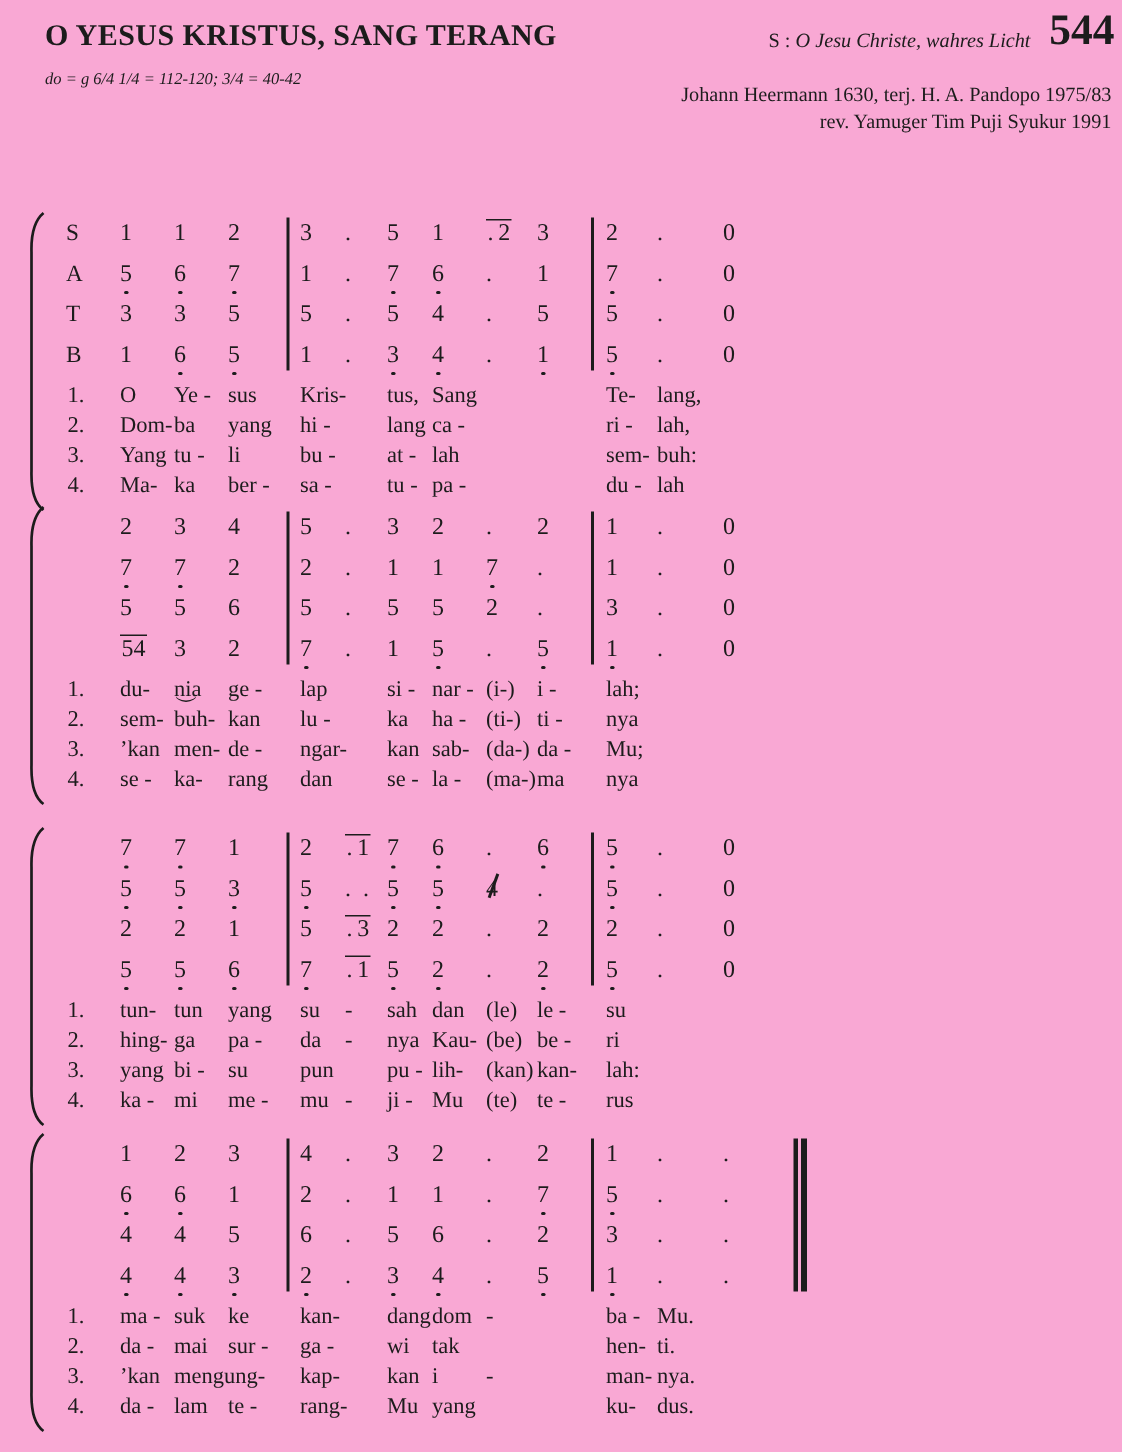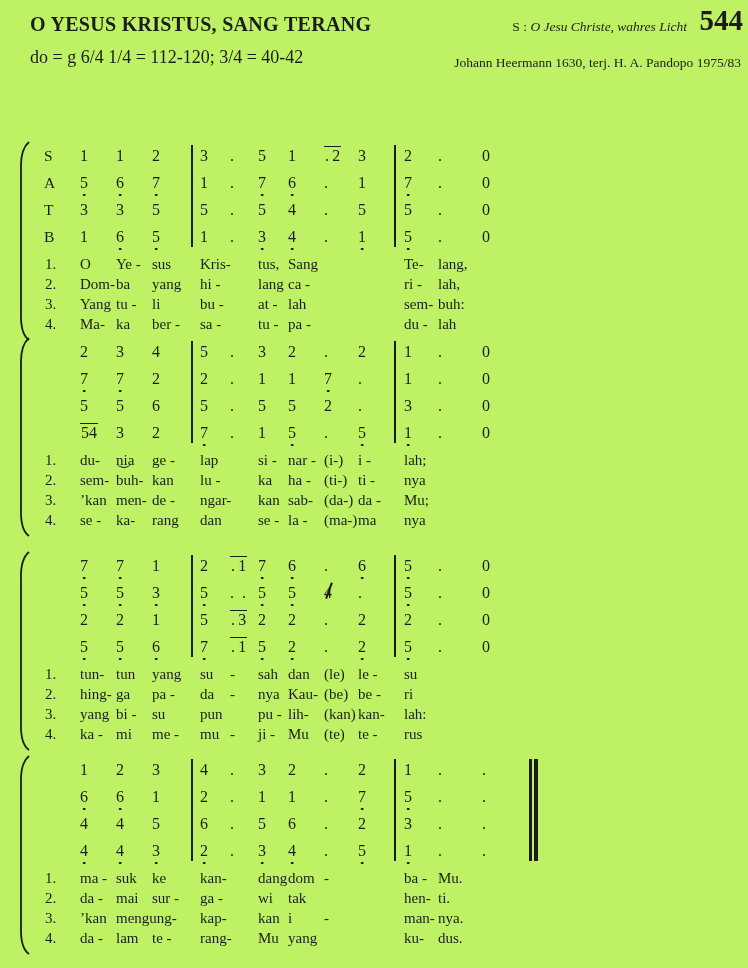--- a/index.html
+++ b/index.html
@@ -1,26 +1,26 @@
 <!DOCTYPE html>
 <html><head>
 <meta charset="utf-8">
 <style>
   html,body { margin:0; padding:0; background:#e8e8e8; }
   .page {
-    position:relative; width:748px; height:968px; background:#bef264;
+    position:relative; width:748px; height:968px; background:#f9a8d4;
     font-family:"Liberation Serif","DejaVu Serif",serif; color:#1c1c1c;
     overflow:hidden; margin:0 auto;
   }
   
   .title { position:absolute; left:30px; top:13px; font-size:20px; font-weight:bold; letter-spacing:.3px; margin:0; white-space:nowrap; }
   .hymn-number { position:absolute; right:5px; top:4px; font-size:29px; font-weight:bold; }
   .tune-ref { position:absolute; right:61px; top:19px; font-size:13.5px; white-space:nowrap; }
   .tune-ref .it { font-style:italic; }
-  .key-line { position:absolute; left:30px; top:47px; font-size:18px; white-space:nowrap; }
+  .key-line { position:absolute; left:30px; top:47px; font-size:11px; font-style:italic; white-space:nowrap; }
   .credits { position:absolute; right:7px; top:54px; text-align:right; font-size:13.5px; line-height:18px; white-space:nowrap; }
   .credits .it { font-style:italic; }
   
   .system { position:absolute; left:32px; width:560px; }
   .bracket { position:absolute; left:-16px; top:-2px; }
   .grid { display:grid; position:relative;
     grid-template-columns:46px 36px 36px 36px 12px 30px 28px 30px 36px 34px 32px 14px 34px 44px 44px; }
   .ncell { height:27px; display:flex; align-items:center; padding-left:2px; font-size:16px; }
   .vlabel { font-size:15.5px; padding-left:12px; }
   .lcell { height:20px; line-height:20px; font-size:15px; white-space:nowrap; padding-left:2px; overflow:visible; }
@@ -46,20 +46,21 @@
 </head>
 <body>
 
 <div class="page">
   <h1 class="title">O YESUS KRISTUS, SANG TERANG</h1>
   <div class="hymn-number">544</div>
   <div class="tune-ref"><span>S : </span><span class="it">O Jesu Christe, wahres Licht</span></div>
   <div class="key-line">do = g   6/4   1/4 = 112-120; 3/4 = 40-42</div>
   <div class="credits" id="credits">
       <div class="credit-line"><span>Johann Heermann 1630, terj. H. A. Pandopo 1975/83</span></div>
+      <div class="credit-line"><span>rev. Yamuger Tim Puji Syukur 1991</span></div>
     </div>
   <div id="systems">
       <div class="system" style="top: 142px;">
         <svg width="15" height="202" class="bracket">
           <path d="M13 2 Q4.5 9 5 28 L5 174 Q4.5 194 13 200" fill="none" stroke="#1c1c1c" stroke-width="1.8"></path>
         </svg>
         <div class="grid ngrid">
           <div class="ncell vlabel">S</div>
           <div class="ncell">
             <span class="note">1</span>

